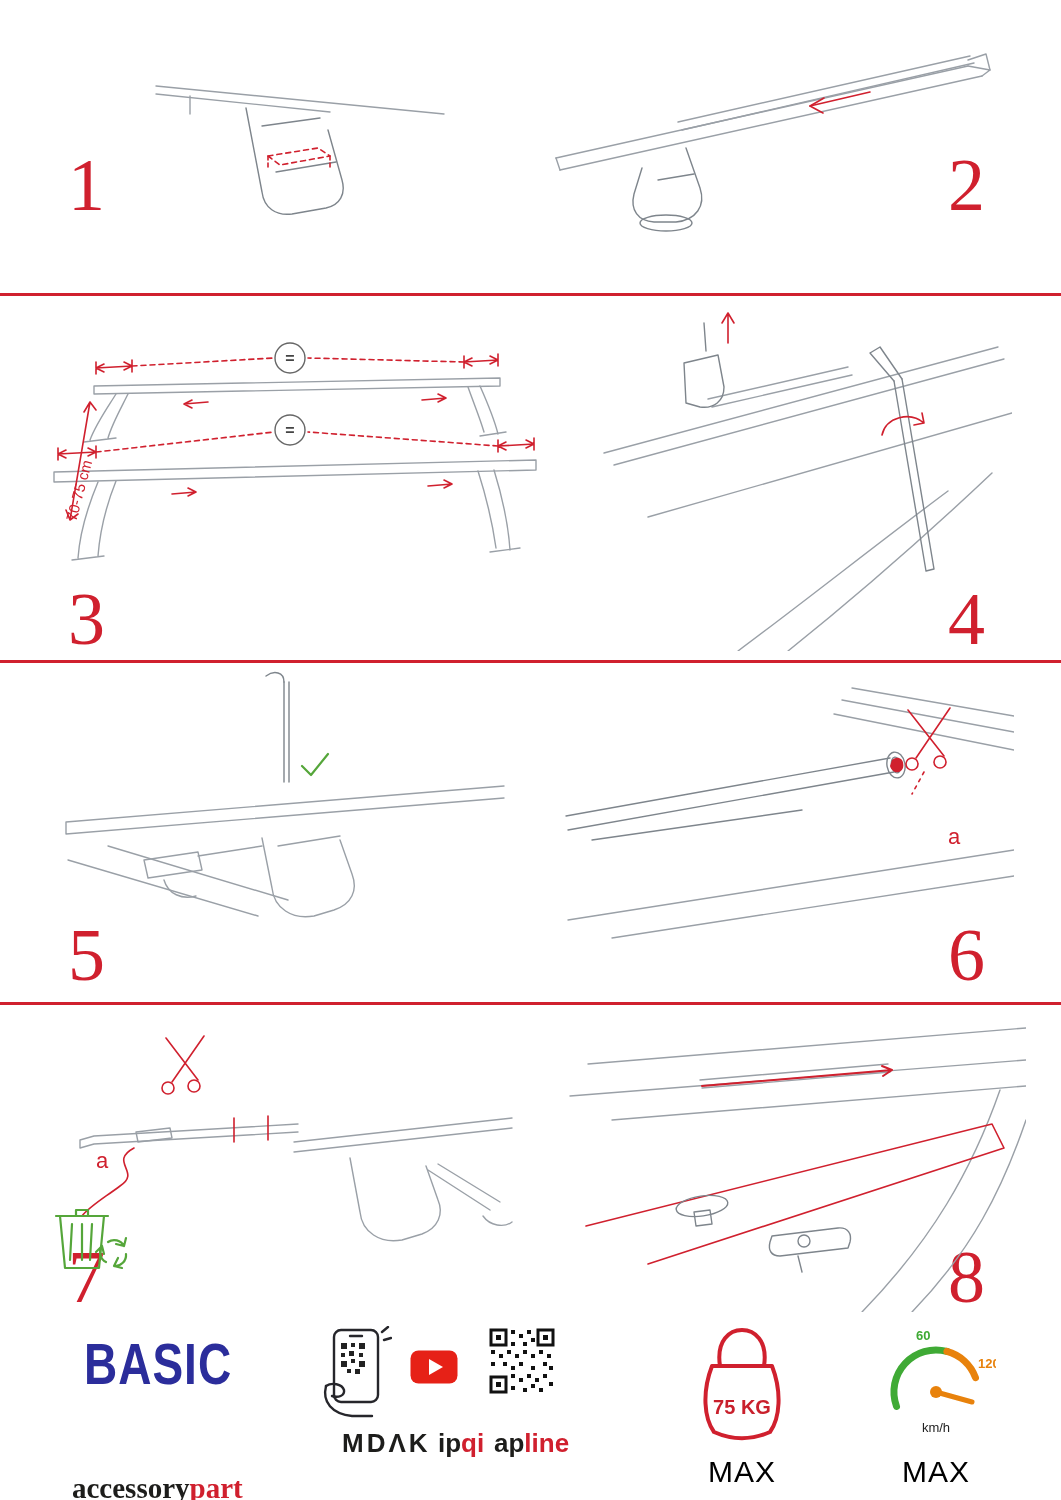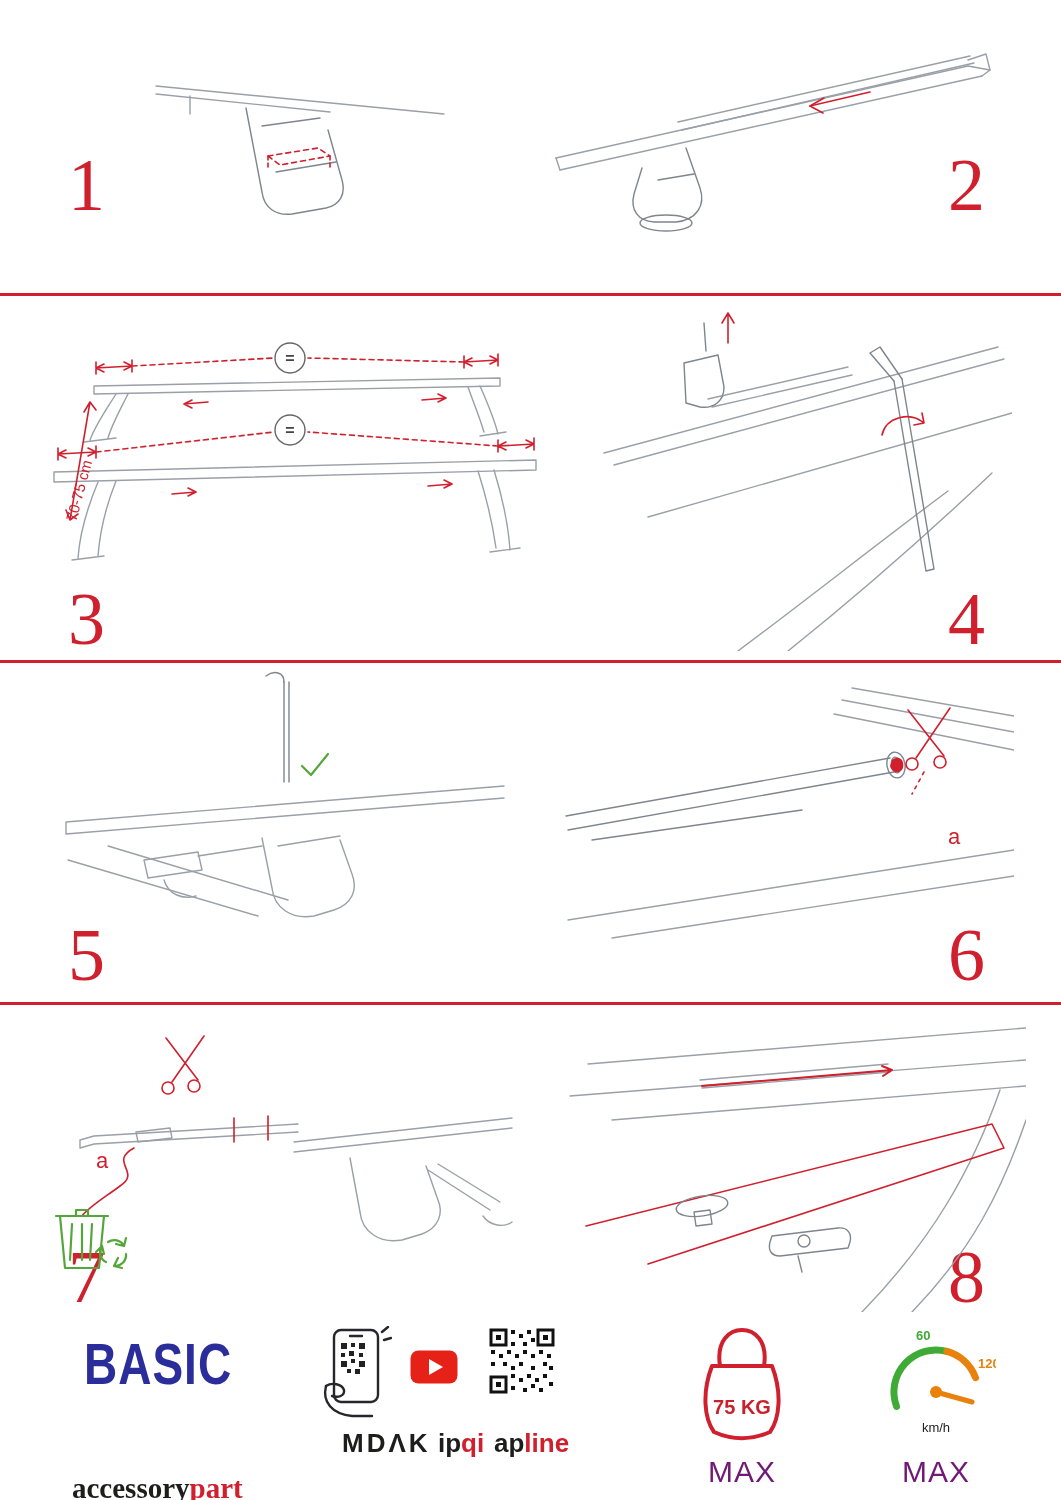--- a/index.html
+++ b/index.html
@@ -21,21 +21,21 @@
   .measure{font-size:15px;fill:#d0202e;}
   .alabel{font-size:22px;fill:#d0202e;}
   
   .brand{position:absolute;left:84px;top:1330px;display:inline-block;
          font-size:46px;font-weight:700;letter-spacing:1px;color:#2b2d9b;
          transform:scaleY(1.25);transform-origin:left top;}
   .logoline{position:absolute;left:72px;top:1472px;font-size:29px;font-weight:700;font-family:Liberation Serif, serif;}
   .logo-black{color:#1d1d1b;}
   .logo-red{color:#d0202e;}
   .partner{position:absolute;font-size:26px;font-weight:600;color:#1d1d1b;}
-  .maxlabel{position:absolute;font-size:30px;letter-spacing:1px;color:#701a75;text-align:center;}
+  .maxlabel{position:absolute;font-size:30px;letter-spacing:1px;color:#000000;text-align:center;}
 </style>
 </head>
 <body>
 
 <div class="page">
 
   <div class="num" style="left:68px;top:148px;">1</div>
   <div class="num" style="left:948px;top:148px;">2</div>
   <div class="num" style="left:68px;top:582px;">3</div>
   <div class="num" style="left:948px;top:582px;">4</div>

